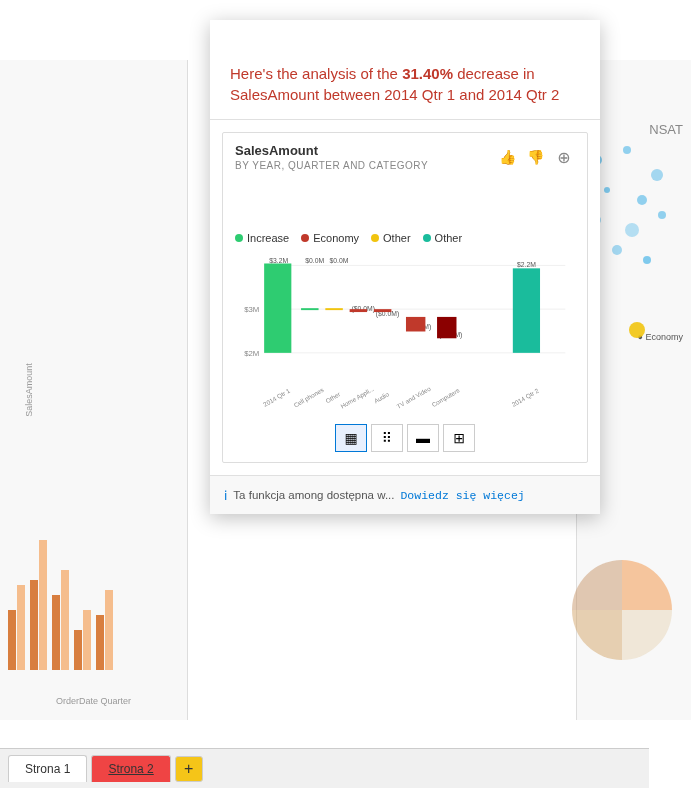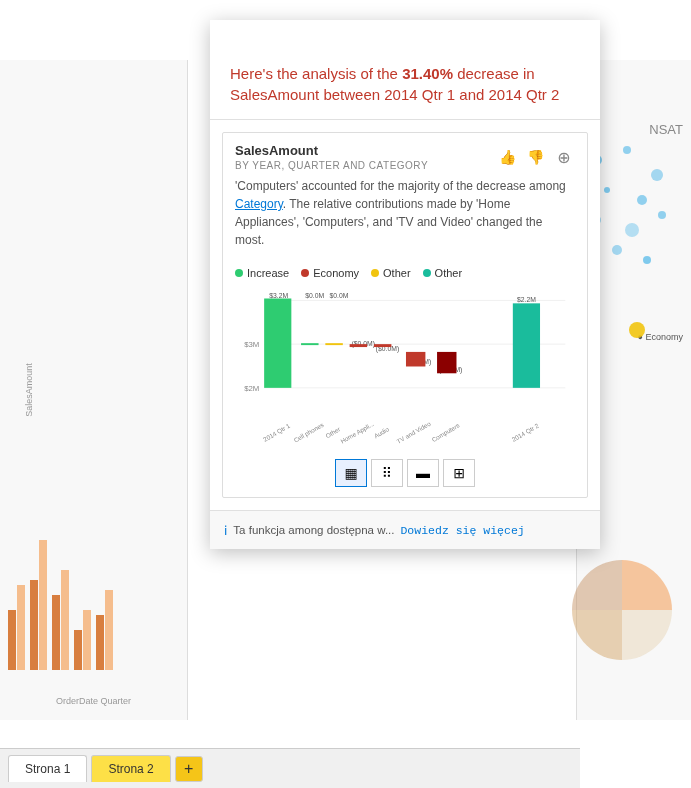--- a/index.html
+++ b/index.html
@@ -41,21 +41,21 @@
       height: 660px;
       background: #f8f8f8;
       border-left: 1px solid #ddd;
     }
 
     
     .tabs-bar {
       position: absolute;
       bottom: 0;
       left: 0;
-      width: 580px;
+      width: 649px;
       height: 40px;
       background: #f0f0f0;
       border-top: 1px solid #ccc;
       display: flex;
       align-items: center;
       padding: 0 8px;
       gap: 4px;
     }
 
     .tab-item {
@@ -63,22 +63,23 @@
       border: 1px solid #ccc;
       border-bottom: none;
       background: #fff;
       font-size: 12px;
       color: #333;
       cursor: pointer;
       border-radius: 3px 3px 0 0;
     }
 
     .tab-item.active {
-      background: #fde047;
+      background: #ef4444;
       font-weight: 500;
+      text-decoration: underline;
     }
 
     .tab-add {
       width: 28px;
       height: 26px;
       background: #f5c518;
       border: 1px solid #ccc;
       border-radius: 3px;
       display: flex;
       align-items: center;
@@ -177,20 +178,21 @@
       color: #0078d7;
       text-decoration: underline;
     }
 
     
     .legend {
       display: flex;
       gap: 12px;
       padding: 8px 12px 4px 12px;
       align-items: center;
+      margin-top: 47px;
     }
 
     .legend-item {
       display: flex;
       align-items: center;
       gap: 4px;
       font-size: 11px;
       color: #333;
     }
 
@@ -383,23 +385,20 @@
         <div class="inner-card-title">SalesAmount</div>
         <div class="inner-card-subtitle">BY YEAR, QUARTER AND CATEGORY</div>
       </div>
       <div class="inner-card-actions">
         <div class="action-icon">👍</div>
         <div class="action-icon">👎</div>
         <div class="action-icon" style="font-size:16px;">⊕</div>
       </div>
     </div>
 
-    <div class="description-text">
-      <span>'Computers' accounted for the majority of the decrease among </span><a class="cat-link">Category</a><span>. The relative contributions made by 'Home Appliances', 'Computers', and 'TV and Video' changed the most.</span>
-    </div>
 
     <div class="legend">
       <div class="legend-item">
         <div class="legend-dot" style="background:#2ecc71;"></div>
         <span>Increase</span>
       </div>
       <div class="legend-item">
         <div class="legend-dot" style="background:#c0392b;"></div>
         <span>Economy</span>
       </div>

